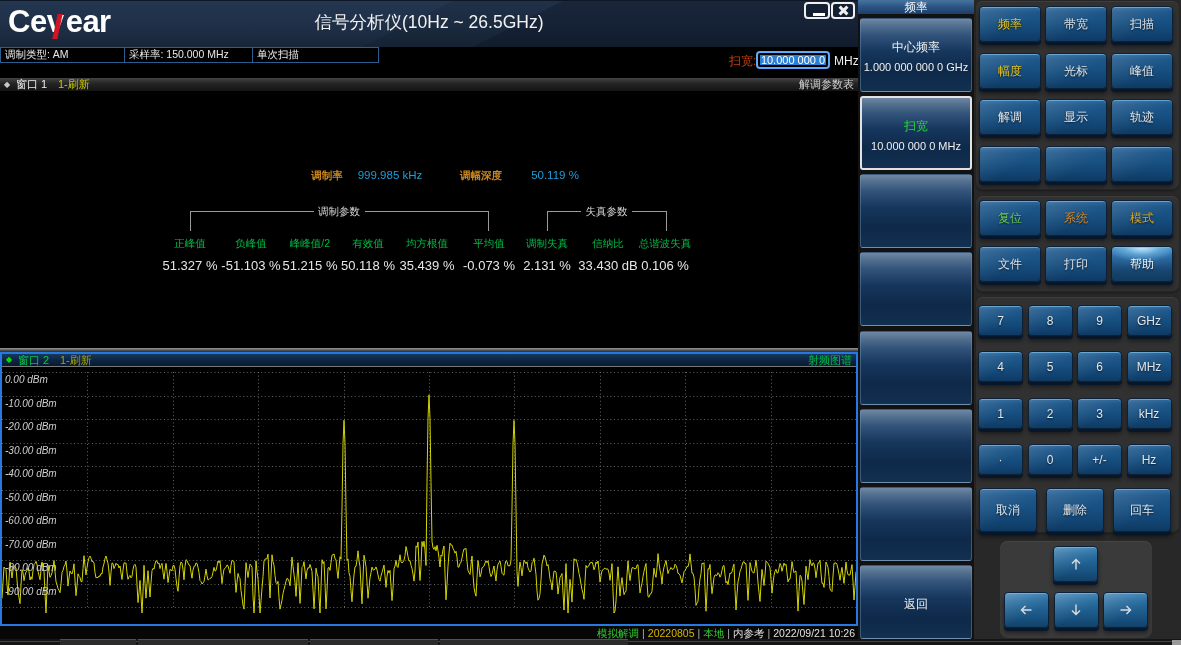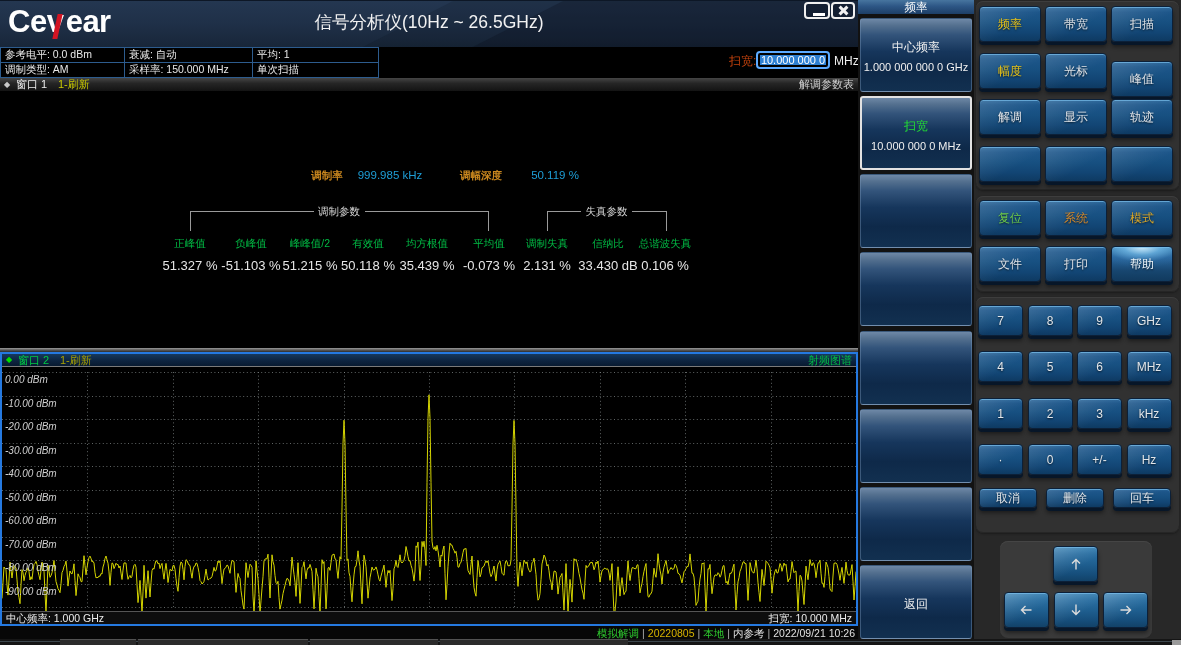--- a/index.html
+++ b/index.html
@@ -134,21 +134,21 @@
   .key .kl{text-shadow:0 1px 2px rgba(0,0,0,.65);}
   .key .kl{left:0;top:0;width:100%;height:100%;display:flex;align-items:center;justify-content:center;
     font-size:12px;position:absolute;}
   .key .kl svg{position:static;}
   .key.hl{background:
       radial-gradient(ellipse 80% 62% at 50% 0%,rgba(215,242,255,.95) 0%,rgba(125,198,242,.55) 38%,rgba(60,130,185,.15) 72%,rgba(0,0,0,0) 100%),
       linear-gradient(180deg,#4e94c4 0%,#2a68a0 30%,#17466f 70%,#113a5e 100%);}
 
   .key.fk{width:62px;height:36px;}
   .key.npk{width:45px;height:31px;}
-  .key.ek{width:58px;height:20px;}
+  .key.ek{width:58px;height:44px;}
   .key.ak{width:45px;height:36px;
     background:
       linear-gradient(150deg,rgba(255,255,255,.22) 0%,rgba(255,255,255,.07) 35%,rgba(255,255,255,0) 60%),
       linear-gradient(180deg,#3a82b4 0%,#2a6fa2 20%,#1f5f90 50%,#164e7b 80%,#124268 100%);}
 
   
 </style>
 </head>
 <body>
 
@@ -166,25 +166,20 @@
         </div>
       <div class="winbtn winbtn-close">
           <span class="xbar a"></span>
           <span class="xbar b"></span>
         </div>
     </div>
 
     <div class="infobar">
       <table class="info-table">
           <tbody id="info-tbody">
-            <tr>
-              <td style="width: 124px;">参考电平: 0.0 dBm</td>
-              <td style="width: 128px;">衰减: 自动</td>
-              <td style="width: 126px;">平均: 1</td>
-            </tr>
             <tr>
               <td style="width: 124px;">调制类型: AM</td>
               <td style="width: 128px;">采样率: 150.000 MHz</td>
               <td style="width: 126px;">单次扫描</td>
             </tr>
           </tbody>
         </table>
       <span class="span-label">扫宽:</span>
       <span class="span-box">
           <span class="sel">10.000 000 0</span>
@@ -251,24 +246,20 @@
           <text x="3" y="38.5" fill="#cfcfcf" font-size="10" font-style="italic">-10.00 dBm</text>
           <text x="3" y="62" fill="#cfcfcf" font-size="10" font-style="italic">-20.00 dBm</text>
           <text x="3" y="85.5" fill="#cfcfcf" font-size="10" font-style="italic">-30.00 dBm</text>
           <text x="3" y="109" fill="#cfcfcf" font-size="10" font-style="italic">-40.00 dBm</text>
           <text x="3" y="132.5" fill="#cfcfcf" font-size="10" font-style="italic">-50.00 dBm</text>
           <text x="3" y="156" fill="#cfcfcf" font-size="10" font-style="italic">-60.00 dBm</text>
           <text x="3" y="179.5" fill="#cfcfcf" font-size="10" font-style="italic">-70.00 dBm</text>
           <text x="3" y="203" fill="#cfcfcf" font-size="10" font-style="italic">-80.00 dBm</text>
           <text x="3" y="226.5" fill="#cfcfcf" font-size="10" font-style="italic">-90.00 dBm</text>
         </svg>
-      <div class="w2-footer">
-        <span class="l">中心频率: 1.000 GHz</span>
-        <span class="rr">扫宽: 10.000 MHz</span>
-      </div>
     </div>
 
     <div class="statusbar">
       <div class="status-items" id="status-items"><span style="color: rgb(47, 204, 47);">模拟解调</span><span class="status-sep">|</span><span style="color: rgb(216, 180, 0);">20220805</span><span class="status-sep">|</span><span style="color: rgb(47, 204, 47);">本地</span><span class="status-sep">|</span><span style="color: rgb(224, 224, 224);">内参考</span><span class="status-sep">|</span><span style="color: rgb(224, 224, 224);">2022/09/21 10:26</span></div>
     </div>
   </div>
 
   <div class="menu">
     <div class="menu-header">频率</div>
     <div id="menu-buttons">
@@ -305,21 +296,21 @@
         </div>
         <div class="key fk" style="left: 137px; top: 6px;">
           <span class="kl" style="color: rgb(223, 227, 232);">扫描</span>
         </div>
         <div class="key fk" style="left: 5px; top: 53px;">
           <span class="kl" style="color: rgb(230, 194, 26);">幅度</span>
         </div>
         <div class="key fk" style="left: 71px; top: 53px;">
           <span class="kl" style="color: rgb(223, 227, 232);">光标</span>
         </div>
-        <div class="key fk" style="left: 137px; top: 61px; font-family: Liberation Mono, monospace;">
+        <div class="key fk" style="left: 137px; top: 53px; font-family: Liberation Mono, monospace;">
           <span class="kl" style="color: rgb(223, 227, 232);">峰值</span>
         </div>
         <div class="key fk" style="left: 5px; top: 99px;">
           <span class="kl" style="color: rgb(223, 227, 232);">解调</span>
         </div>
         <div class="key fk" style="left: 71px; top: 99px;">
           <span class="kl" style="color: rgb(223, 227, 232);">显示</span>
         </div>
         <div class="key fk" style="left: 137px; top: 99px;">
           <span class="kl" style="color: rgb(223, 227, 232);">轨迹</span>

